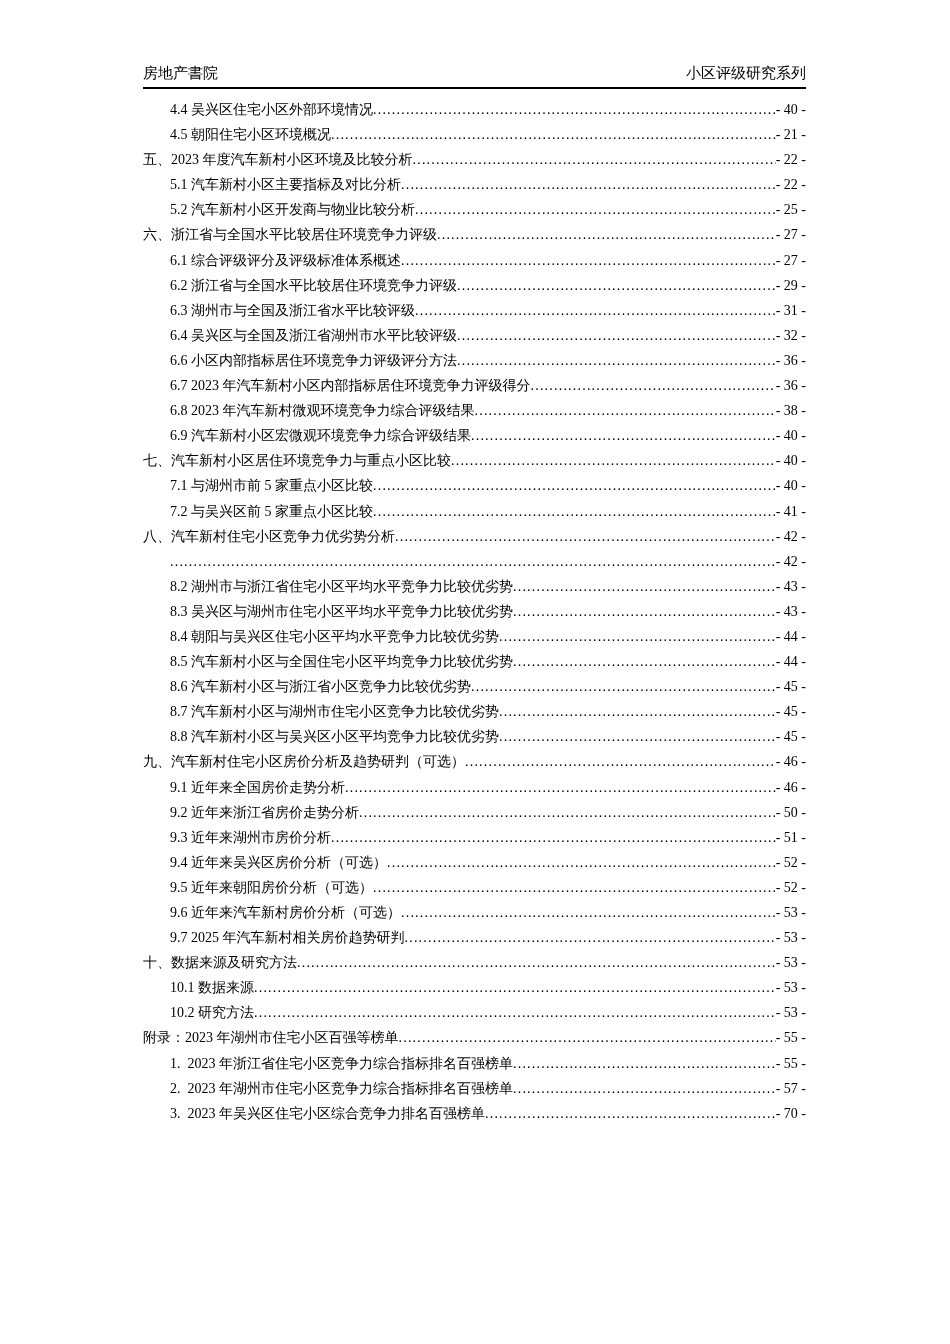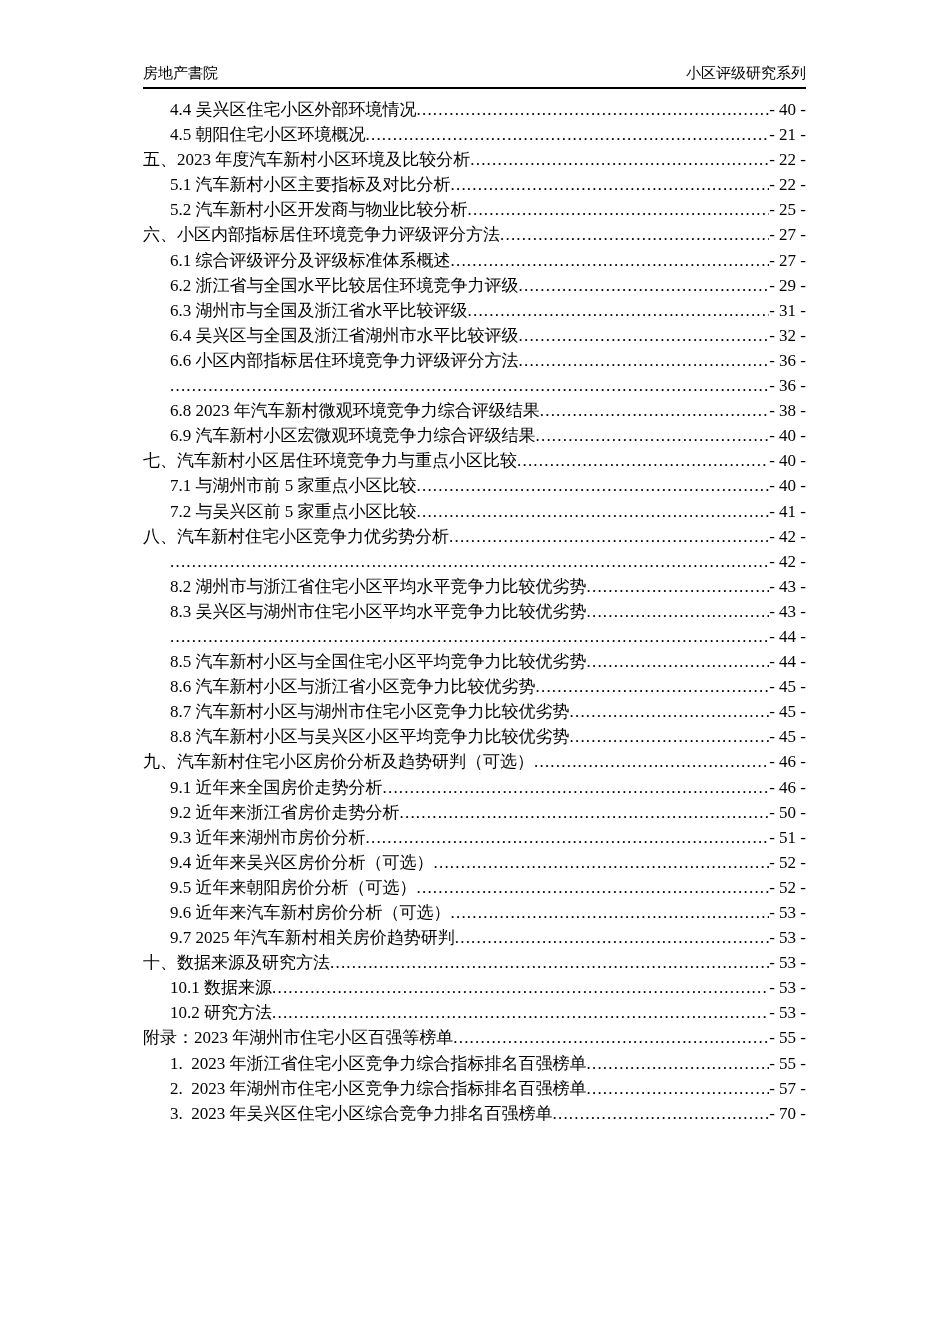--- a/index.html
+++ b/index.html
@@ -34,21 +34,21 @@
     position: absolute;
     left: 143px;
     top: 97px;
     width: 663px;
   }
   .toc-row {
     display: flex;
     align-items: baseline;
     height: 25.1px;
     line-height: 25.1px;
-    font-size: 17px;
+    font-size: 14px;
     overflow: hidden;
   }
   .toc-row.level-1 {
     padding-left: 27px;
   }
   .toc-label {
     white-space: pre;
     flex-shrink: 0;
   }
   .toc-dots {
@@ -105,21 +105,21 @@
         <span class="toc-label">5.1 汽车新村小区主要指标及对比分析</span>
         <span class="toc-dots"></span>
         <span class="toc-page">- 22 -</span>
       </div>
       <div class="toc-row level-1">
         <span class="toc-label">5.2 汽车新村小区开发商与物业比较分析</span>
         <span class="toc-dots"></span>
         <span class="toc-page">- 25 -</span>
       </div>
       <div class="toc-row level-0">
-        <span class="toc-label">六、小区内部指标居住环境竞争力评级评分方法</span>
+        <span class="toc-label">六、浙江省与全国水平比较居住环境竞争力评级</span>
         <span class="toc-dots"></span>
         <span class="toc-page">- 27 -</span>
       </div>
       <div class="toc-row level-1">
         <span class="toc-label">6.1 综合评级评分及评级标准体系概述</span>
         <span class="toc-dots"></span>
         <span class="toc-page">- 27 -</span>
       </div>
       <div class="toc-row level-1">
         <span class="toc-label">6.2 浙江省与全国水平比较居住环境竞争力评级</span>
@@ -135,20 +135,21 @@
         <span class="toc-label">6.4 吴兴区与全国及浙江省湖州市水平比较评级</span>
         <span class="toc-dots"></span>
         <span class="toc-page">- 32 -</span>
       </div>
       <div class="toc-row level-1">
         <span class="toc-label">6.6 小区内部指标居住环境竞争力评级评分方法</span>
         <span class="toc-dots"></span>
         <span class="toc-page">- 36 -</span>
       </div>
       <div class="toc-row level-1">
+        <span class="toc-label">6.7 2023 年汽车新村小区内部指标居住环境竞争力评级得分</span>
         <span class="toc-dots"></span>
         <span class="toc-page">- 36 -</span>
       </div>
       <div class="toc-row level-1">
         <span class="toc-label">6.8 2023 年汽车新村微观环境竞争力综合评级结果</span>
         <span class="toc-dots"></span>
         <span class="toc-page">- 38 -</span>
       </div>
       <div class="toc-row level-1">
         <span class="toc-label">6.9 汽车新村小区宏微观环境竞争力综合评级结果</span>
@@ -183,20 +184,21 @@
         <span class="toc-label">8.2 湖州市与浙江省住宅小区平均水平竞争力比较优劣势</span>
         <span class="toc-dots"></span>
         <span class="toc-page">- 43 -</span>
       </div>
       <div class="toc-row level-1">
         <span class="toc-label">8.3 吴兴区与湖州市住宅小区平均水平竞争力比较优劣势</span>
         <span class="toc-dots"></span>
         <span class="toc-page">- 43 -</span>
       </div>
       <div class="toc-row level-1">
+        <span class="toc-label">8.4 朝阳与吴兴区住宅小区平均水平竞争力比较优劣势</span>
         <span class="toc-dots"></span>
         <span class="toc-page">- 44 -</span>
       </div>
       <div class="toc-row level-1">
         <span class="toc-label">8.5 汽车新村小区与全国住宅小区平均竞争力比较优劣势</span>
         <span class="toc-dots"></span>
         <span class="toc-page">- 44 -</span>
       </div>
       <div class="toc-row level-1">
         <span class="toc-label">8.6 汽车新村小区与浙江省小区竞争力比较优劣势</span>

